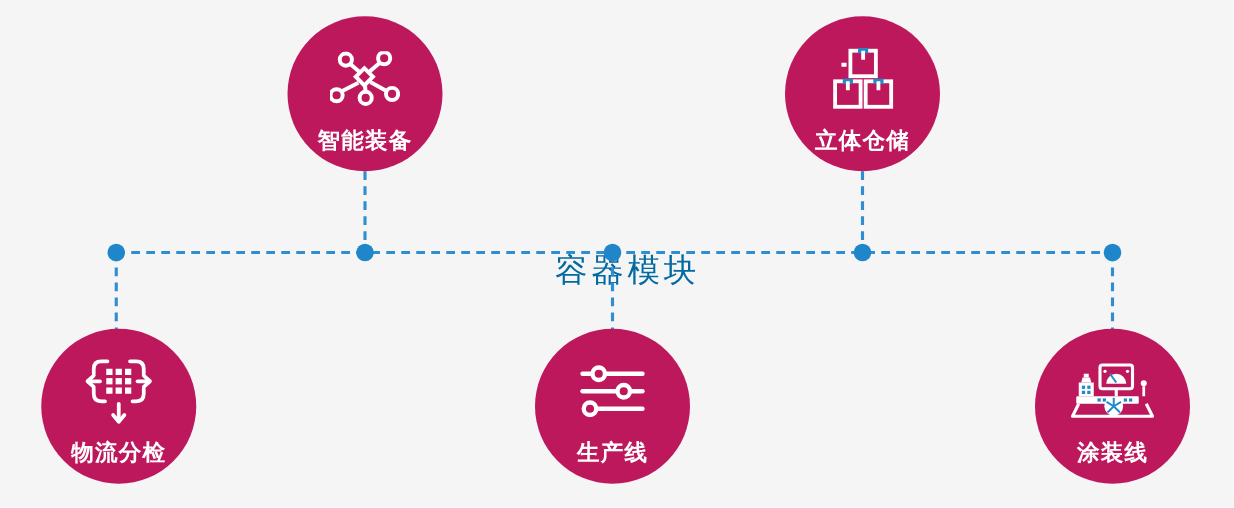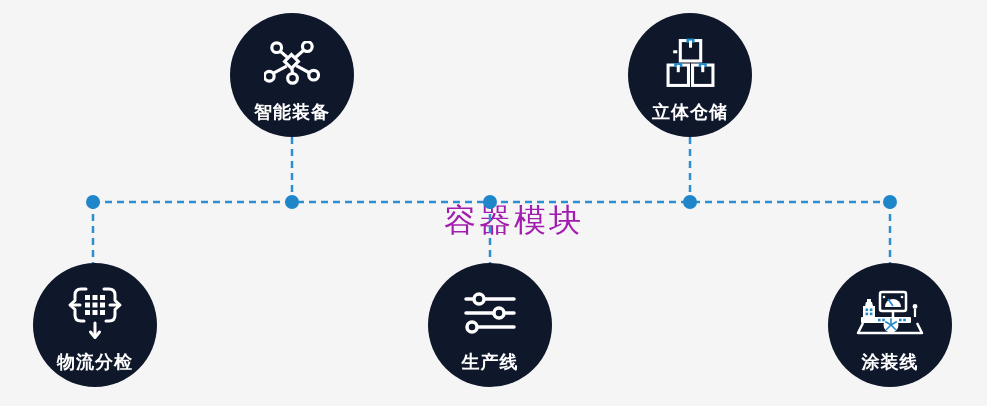--- a/index.html
+++ b/index.html
@@ -9,35 +9,35 @@
   }
   .stage{
     position:relative;
     width:987px;height:406px;
     background:#f5f5f6;
     overflow:hidden;
   }
   .watermark{
     position:absolute;
     left:444px;top:199px;
-    font-size:32px;
+    font-size:26px;
     letter-spacing:3px;
-    color:#a21caf;
+    color:#0369a1;
     z-index:1;
     user-select:none;
   }
   .connectors{
     position:absolute;left:0;top:0;z-index:2;
     pointer-events:none;
   }
   .node{
     position:absolute;
     width:124px;height:124px;
     border-radius:50%;
-    background:#0f172a;
+    background:#be185d;
     z-index:3;
     display:flex;
     flex-direction:column;
     align-items:center;
     justify-content:center;
   }
   .node .icon-wrap{
     height:62px;
     display:flex;
     align-items:center;

